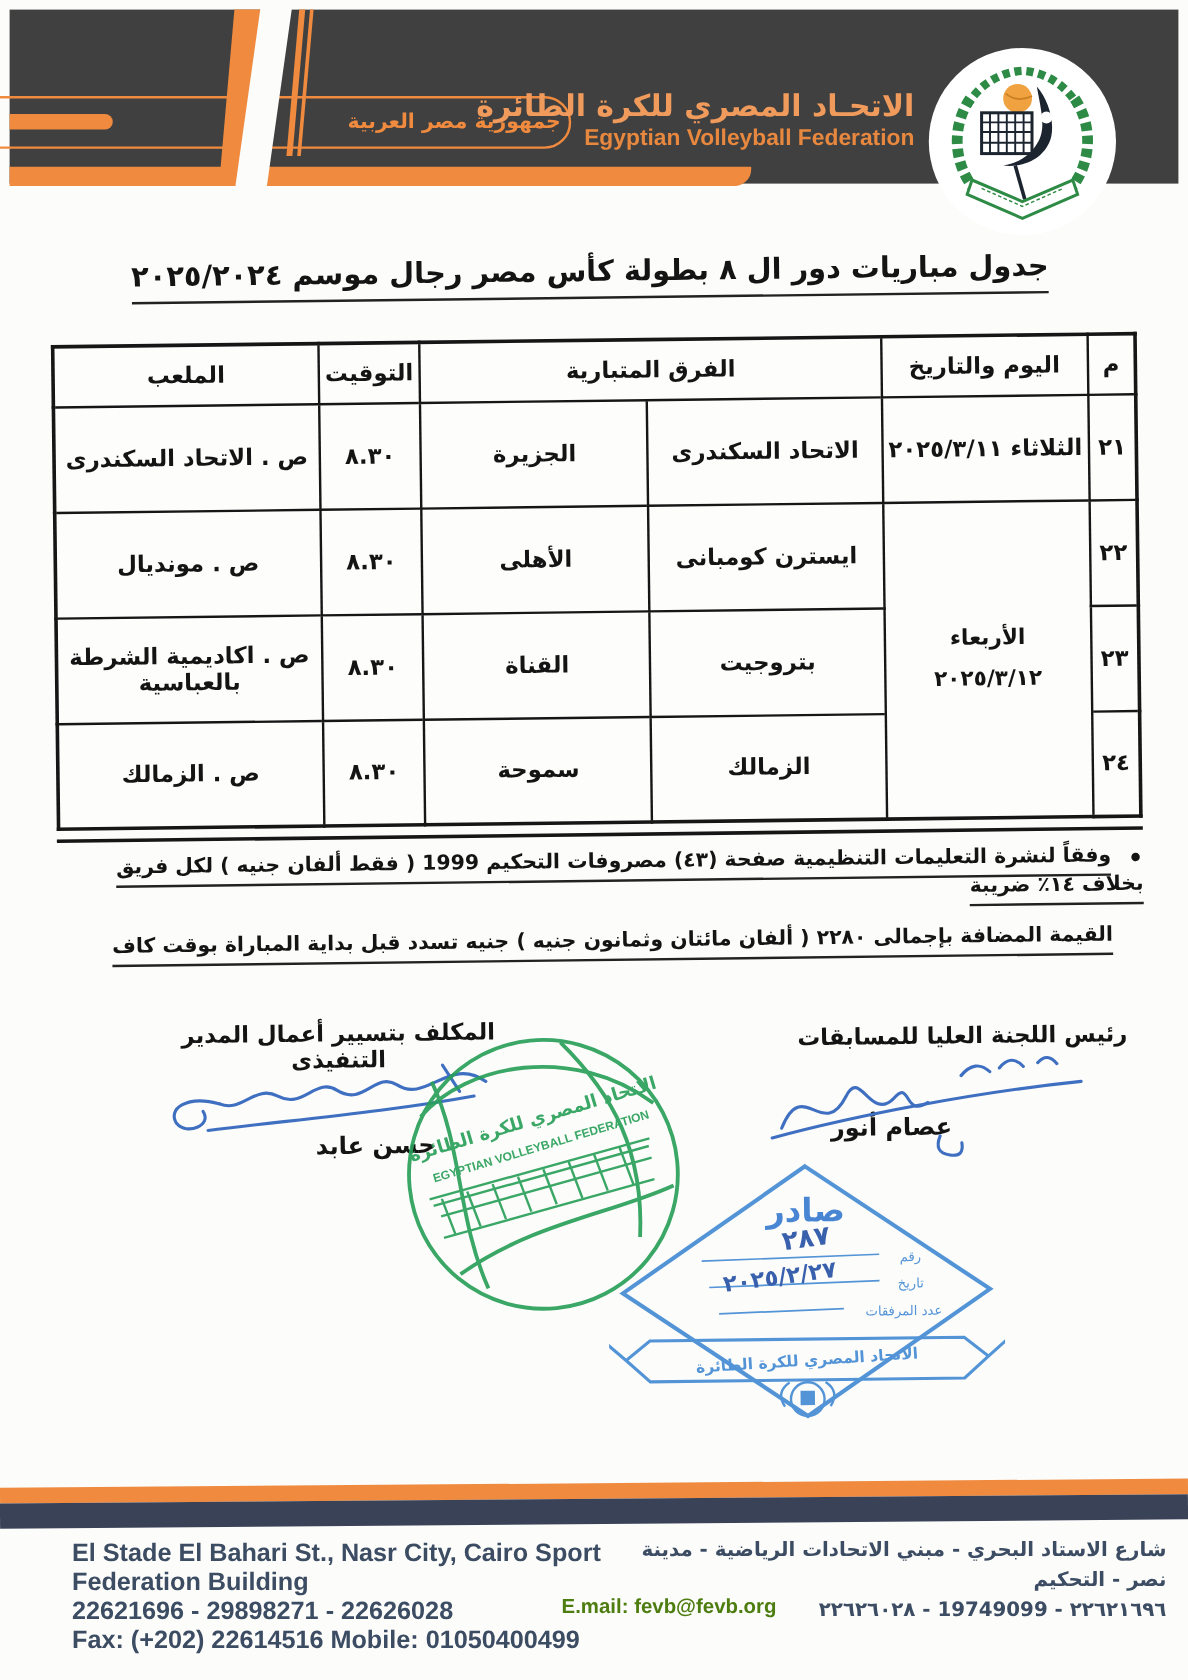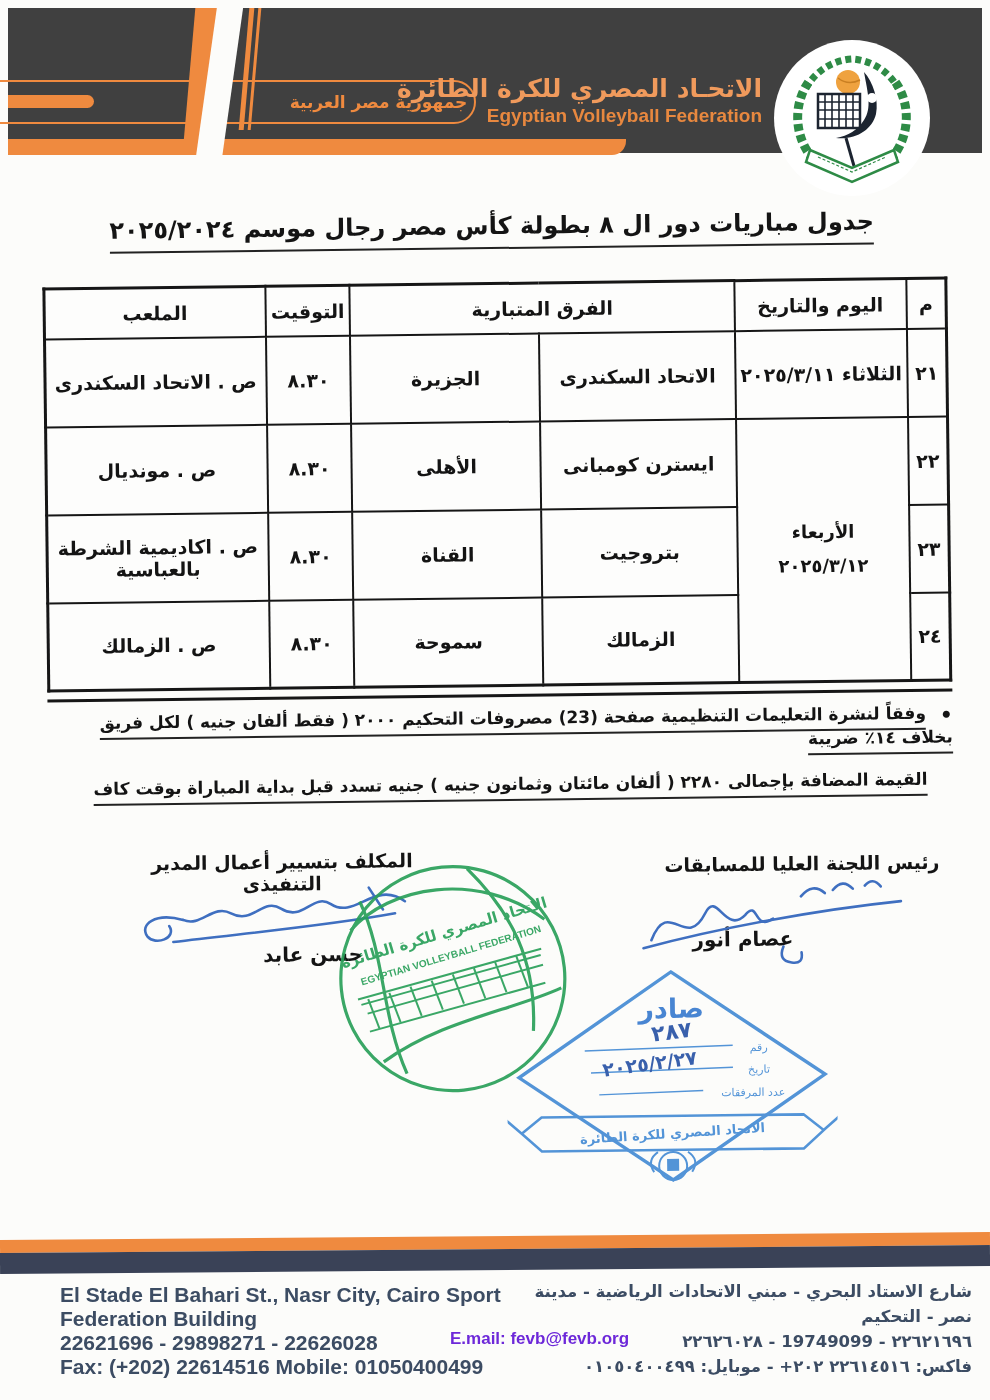--- a/index.html
+++ b/index.html
@@ -70,21 +70,21 @@
   .stamp-green { position:absolute; left:322px; top:858px; width:250px; height:240px;
     transform:rotate(-5deg); opacity:.92; }
   .stamp-blue { position:absolute; left:500px; top:968px; width:330px; height:230px; opacity:.95; }
   
   .f-orange { position:absolute; left:0; top:1236px; width:990px; height:13px; background:#ef8a3f; transform:rotate(-0.45deg); }
   .f-navy   { position:absolute; left:0; top:1249px; width:990px; height:21px; background:#3a4257; transform:rotate(-0.45deg); }
   .f-en { position:absolute; left:60px; top:1283px; width:470px; color:#3c4c63;
     font-family:"Liberation Sans",sans-serif; font-weight:700; font-size:21px; line-height:24px; }
   .f-ar { position:absolute; right:18px; top:1279px; width:475px; color:#3c4c63;
     direction:rtl; text-align:right; font-weight:700; font-size:16.5px; line-height:25px; }
-  .f-email { position:absolute; left:450px; top:1329px; color:#6d28d9;
+  .f-email { position:absolute; left:468px; top:1329px; color:#4d7c0f;
     font-family:"Liberation Sans",sans-serif; font-weight:700; font-size:17px; }
 </style>
 </head>
 <body>
 
 <div class="page">
 
   <div class="band">
     <div class="band-outline"></div>
     <div class="band-pill"></div>
@@ -187,21 +187,21 @@
         <td>٨.٣٠</td>
         <td class="venue">ص . الزمالك</td>
       </tr>
     </tbody>
       </table>
     <div class="tbl-underline"></div>
 
     <div class="notes">
       <div class="l1">
         <span class="bullet">•</span>
-        <span class="note-underline">وفقاً لنشرة التعليمات التنظيمية صفحة (23)  مصروفات التحكيم ٢٠٠٠  ( فقط ألفان جنيه ) لكل فريق بخلاف ١٤٪ ضريبة</span>
+        <span class="note-underline">وفقاً لنشرة التعليمات التنظيمية صفحة (٤٣)  مصروفات التحكيم 1999  ( فقط ألفان جنيه ) لكل فريق بخلاف ١٤٪ ضريبة</span>
       </div>
       <div class="l2">
         <span class="note-underline">القيمة المضافة بإجمالى ٢٢٨٠ ( ألفان مائتان وثمانون جنيه )  جنيه تسدد قبل بداية المباراة بوقت كاف</span>
       </div>
     </div>
 
     <div class="sig sig-right">
       <div class="sig-title">رئيس اللجنة العليا  للمسابقات</div>
       <div class="sig-name">عصام أنور</div>
     </div>
@@ -288,16 +288,15 @@
 
   <div class="f-en">
     <div>El Stade El Bahari St., Nasr City, Cairo Sport Federation Building</div>
     <div>22621696  -  29898271  -  22626028</div>
     <div>Fax: (+202) 22614516    Mobile: 01050400499</div>
   </div>
   <div class="f-email">E.mail: fevb@fevb.org</div>
   <div class="f-ar">
     <div>شارع الاستاد البحري - مبني الاتحادات الرياضية - مدينة نصر - التحكيم</div>
     <div>٢٢٦٢١٦٩٦ - 19749099 - ٢٢٦٢٦٠٢٨</div>
-    <div>فاكس: ٢٢٦١٤٥١٦ ٢٠٢+ - موبايل: ٠١٠٥٠٤٠٠٤٩٩</div>
   </div>
 
 </div>
 
 </body></html>

